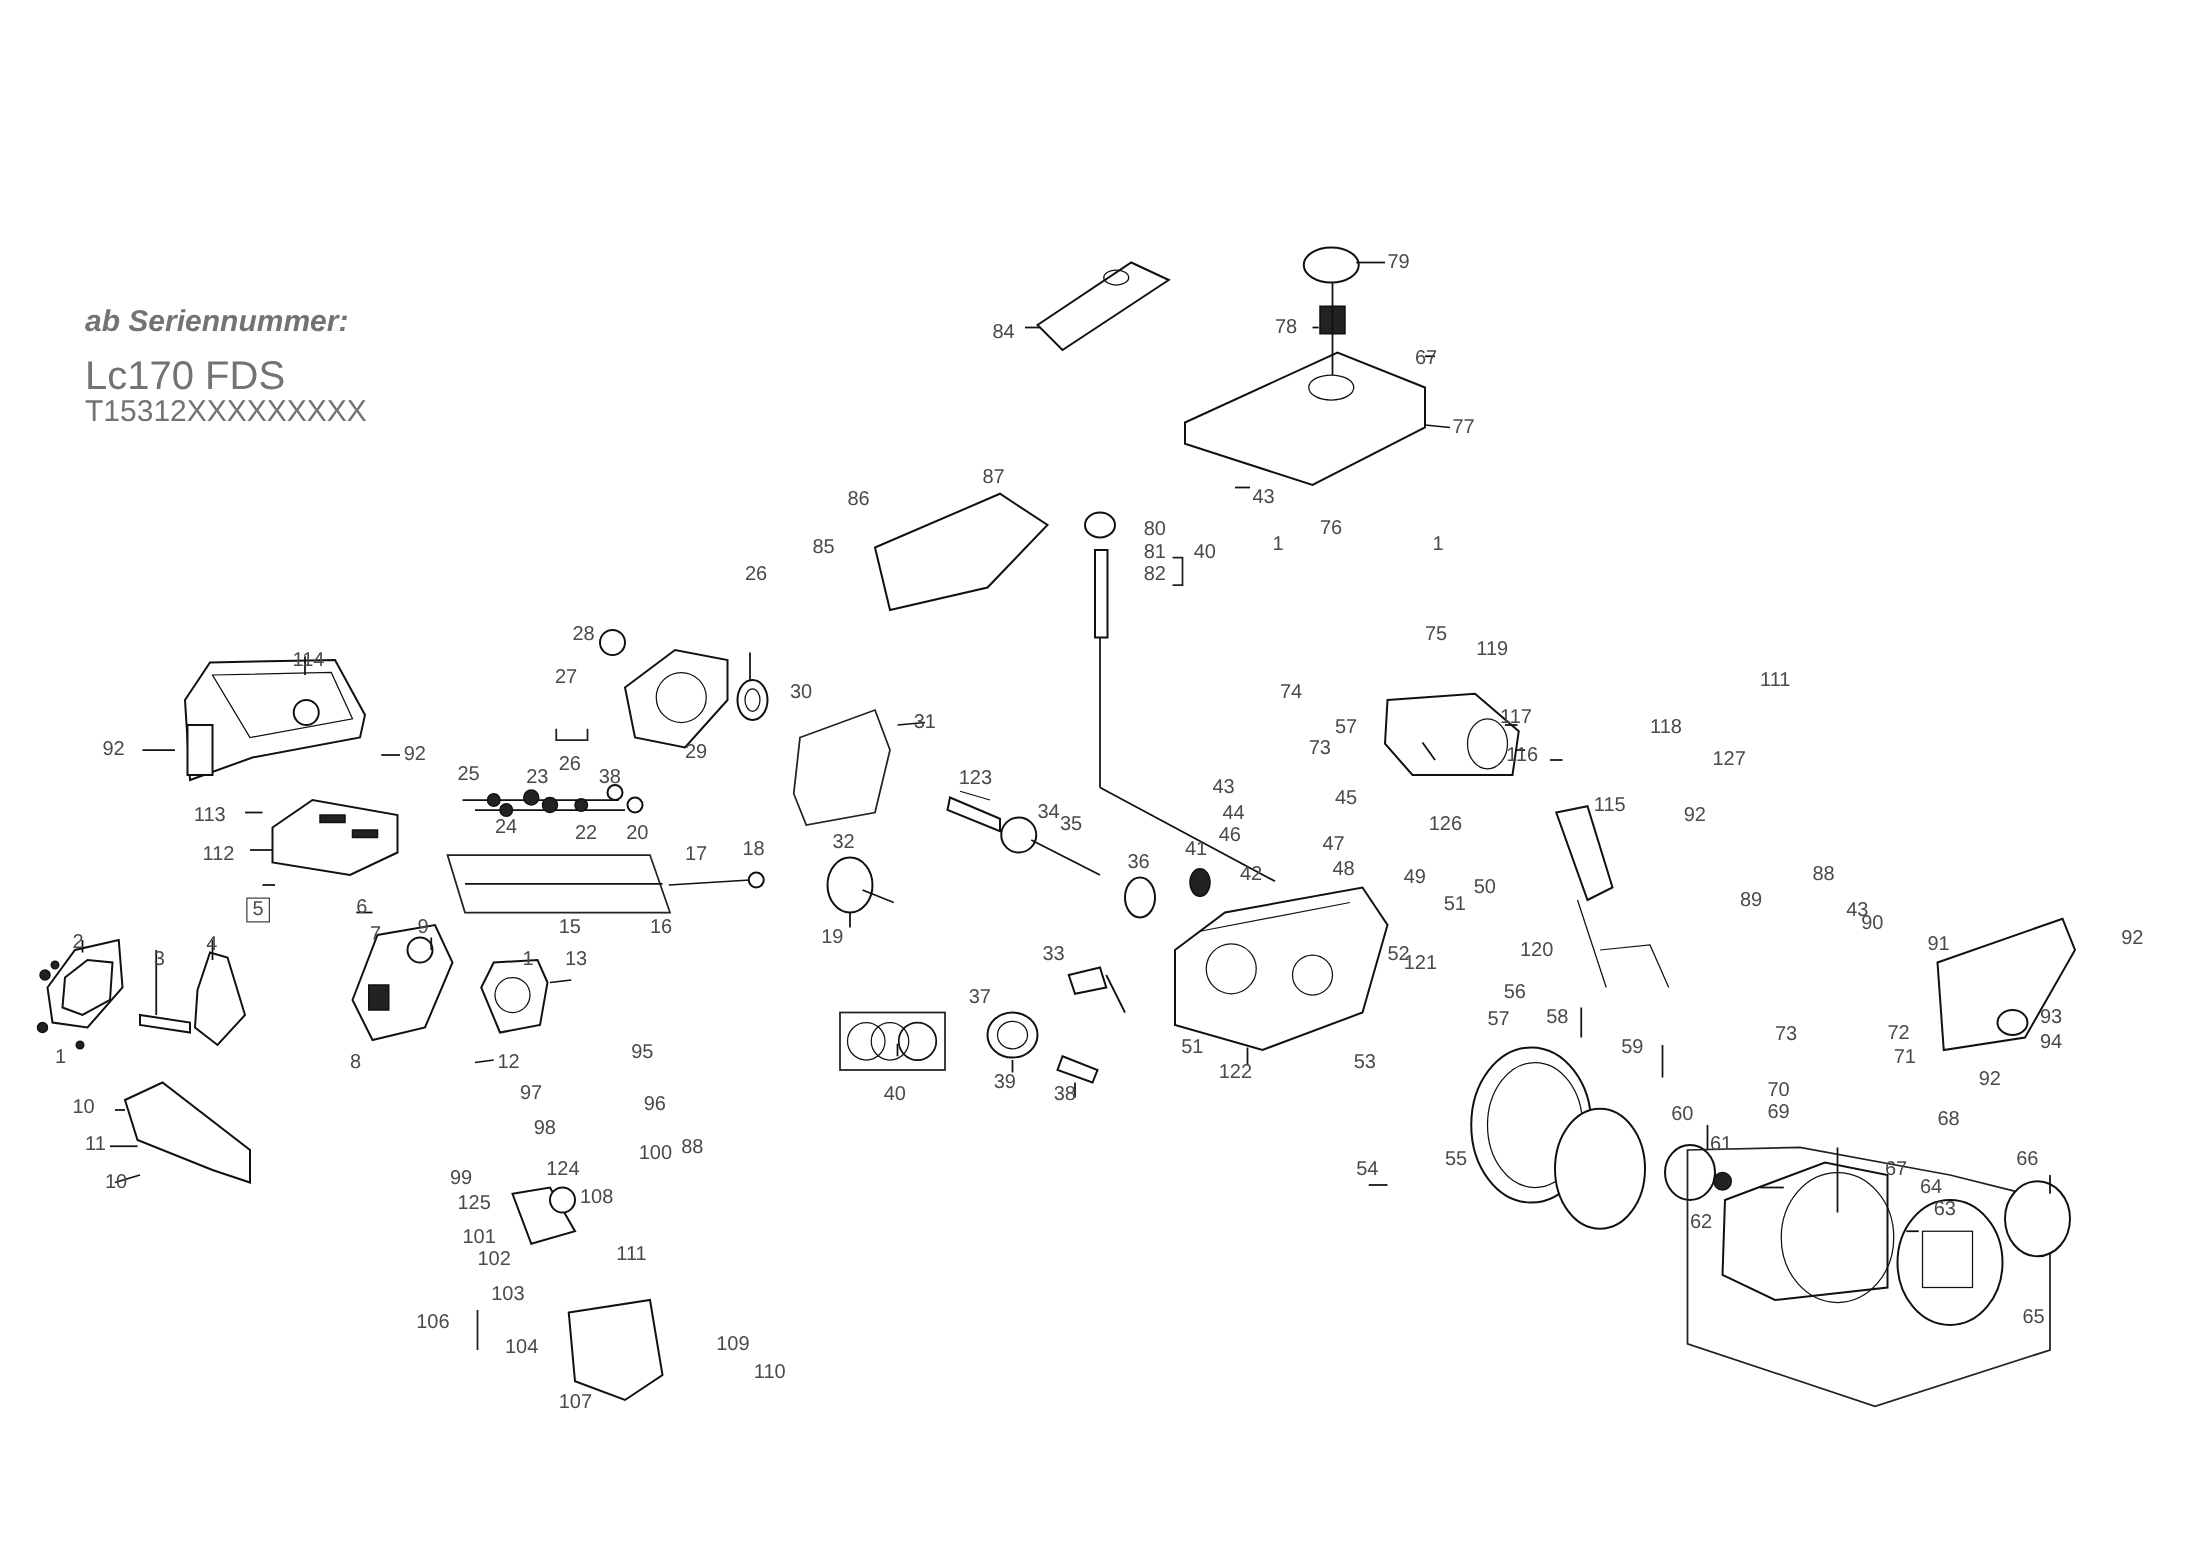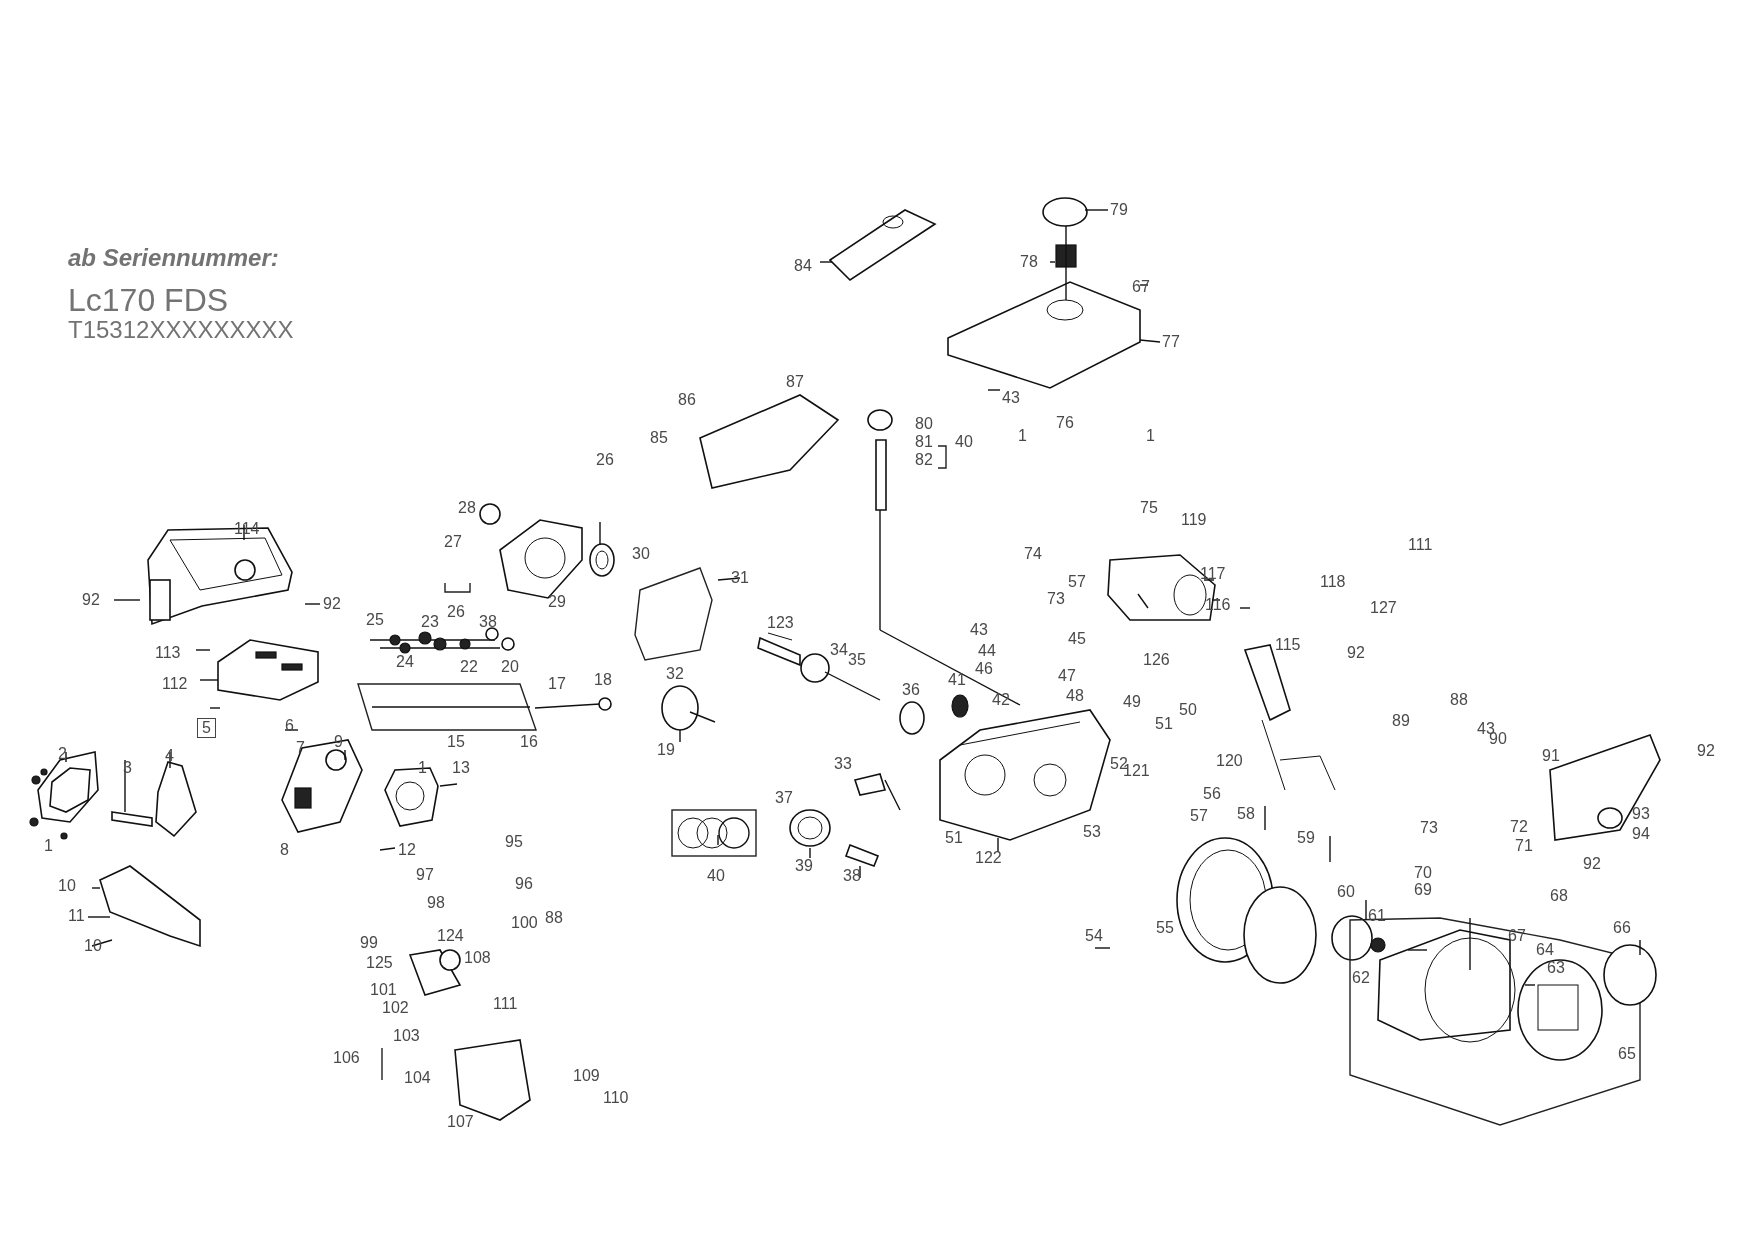--- a/index.html
+++ b/index.html
@@ -298,21 +298,21 @@
   <div class="lbl" style="left:978px;top:643px">44</div>
   <div class="lbl" style="left:1068px;top:631px">45</div>
   <div class="lbl" style="left:975px;top:661px">46</div>
   <div class="lbl" style="left:1058px;top:668px">47</div>
   <div class="lbl" style="left:1066px;top:688px">48</div>
   <div class="lbl" style="left:1123px;top:694px">49</div>
   <div class="lbl" style="left:1179px;top:702px">50</div>
   <div class="lbl" style="left:1155px;top:716px">51</div>
   <div class="lbl" style="left:945px;top:830px">51</div>
   <div class="lbl" style="left:1110px;top:756px">52</div>
-  <div class="lbl" style="left:1083px;top:824px">53</div>
+  <div class="lbl" style="left:1083px;top:842px">53</div>
   <div class="lbl" style="left:1085px;top:928px">54</div>
   <div class="lbl" style="left:1156px;top:920px">55</div>
   <div class="lbl" style="left:1203px;top:786px">56</div>
   <div class="lbl" style="left:1068px;top:574px">57</div>
   <div class="lbl" style="left:1190px;top:808px">57</div>
   <div class="lbl" style="left:1237px;top:806px">58</div>
   <div class="lbl" style="left:1297px;top:830px">59</div>
   <div class="lbl" style="left:1337px;top:884px">60</div>
   <div class="lbl" style="left:1368px;top:908px">61</div>
   <div class="lbl" style="left:1352px;top:970px">62</div>

